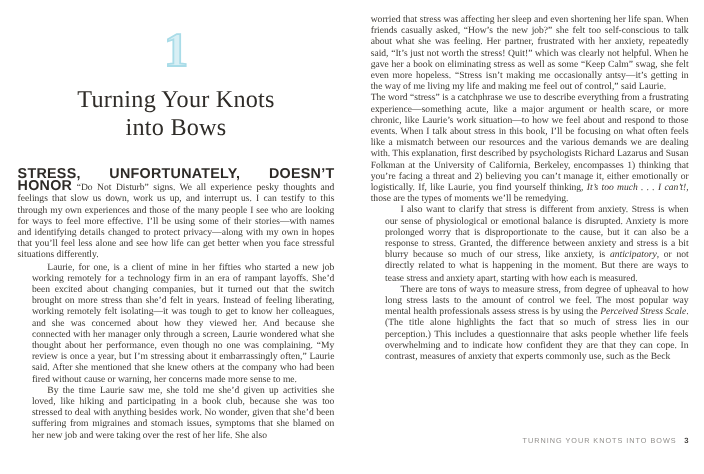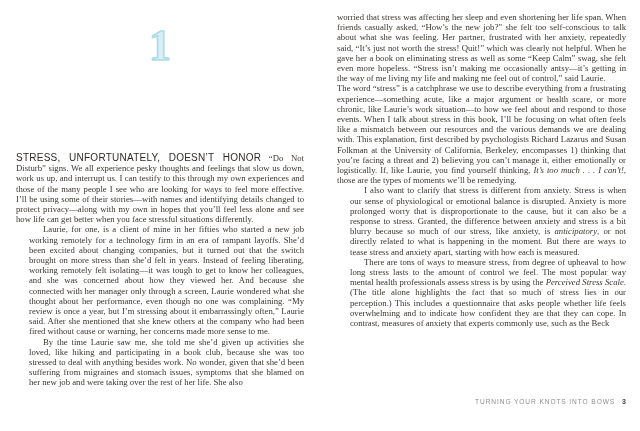--- a/index.html
+++ b/index.html
@@ -43,22 +43,22 @@
     color:#3a362f;
   }
   .body-left { position:absolute; left:0; right:0; top:153px; }
   .body-right { padding-top:12px; }
 
   .para { text-align:justify; }
   .para.indent { text-indent:14px;margin-left:13px; }
 
   .leadin {
     font-family:"Liberation Sans","DejaVu Sans",sans-serif;
-    font-weight:normal;
-    font-size:10px;
+    font-weight:bold;
+    font-size:13px;
     letter-spacing:0.25px;
     color:#2e2b27;
   }
 
   .section-heading {
     text-align:center;
     font-weight:bold;
     font-size:14px;
     line-height:16px;
     color:#2f2c28;
@@ -89,20 +89,24 @@
   }
 </style>
 </head>
 <body>
 
 <div class="spread">
 
   <section class="page page-left">
     <div class="chapter-number">1</div>
 
+    <h1 class="chapter-title">
+      <span class="title-line">Turning Your Knots</span>
+      <span class="title-line">into Bows</span>
+    </h1>
 
     <div class="body-text body-left">
       <p class="para"><span class="leadin">STRESS, UNFORTUNATELY, DOESN’T HONOR</span><span> “Do Not Disturb” signs. We all experience pesky thoughts and feelings that slow us down, work us up, and interrupt us. I can testify to this through my own experiences and those of the many people I see who are looking for ways to feel more effective. I’ll be using some of their stories—with names and identifying details changed to protect privacy—along with my own in hopes that you’ll feel less alone and see how life can get better when you face stressful situations differently.</span></p>
 
       <p class="para indent">Laurie, for one, is a client of mine in her fifties who started a new job working remotely for a technology firm in an era of rampant layoffs. She’d been excited about changing companies, but it turned out that the switch brought on more stress than she’d felt in years. Instead of feeling liberating, working remotely felt isolating—it was tough to get to know her colleagues, and she was concerned about how they viewed her. And because she connected with her manager only through a screen, Laurie wondered what she thought about her performance, even though no one was complaining. “My review is once a year, but I’m stressing about it embarrassingly often,” Laurie said. After she mentioned that she knew others at the company who had been fired without cause or warning, her concerns made more sense to me.</p>
 
       <p class="para indent">By the time Laurie saw me, she told me she’d given up activities she loved, like hiking and participating in a book club, because she was too stressed to deal with anything besides work. No wonder, given that she’d been suffering from migraines and stomach issues, symptoms that she blamed on her new job and were taking over the rest of her life. She also</p>
     </div>
   </section>
 

